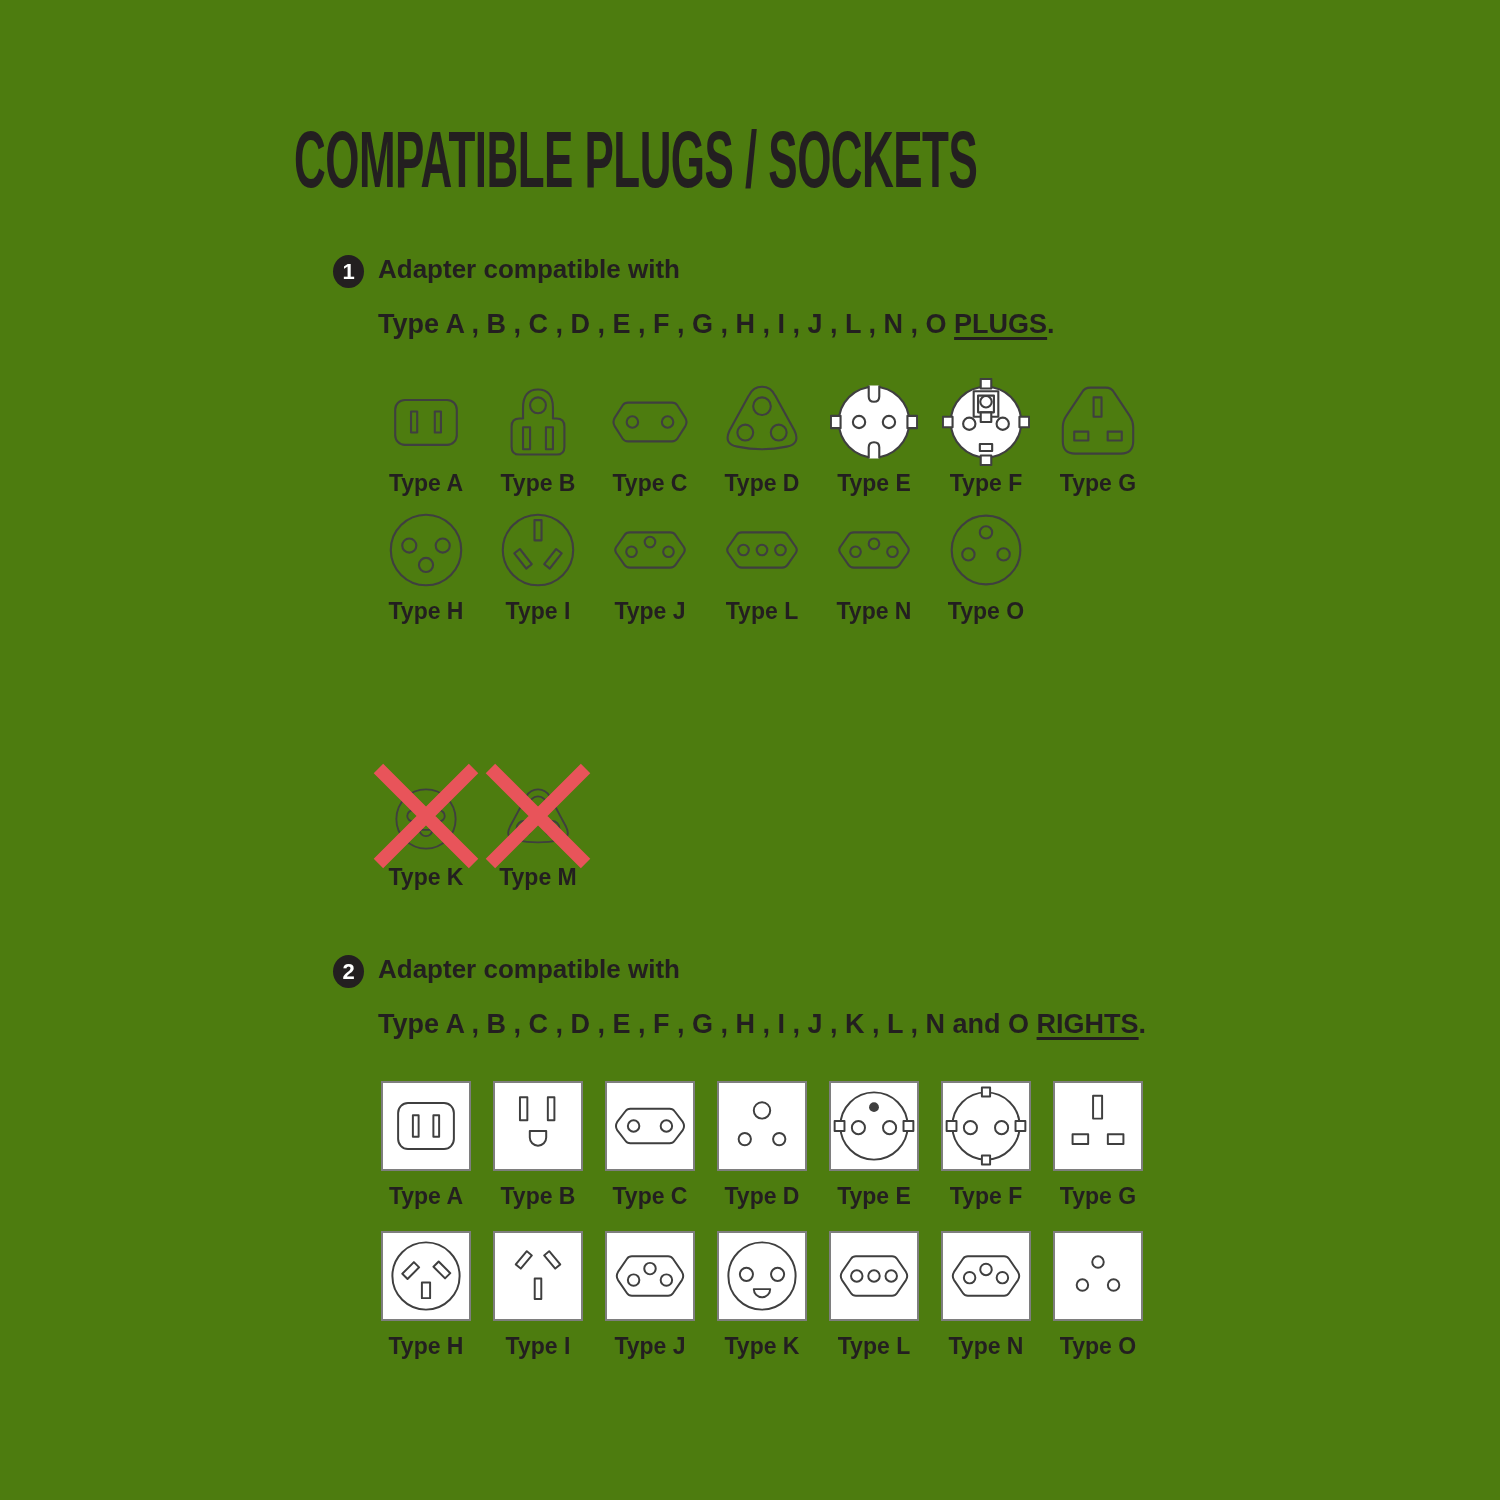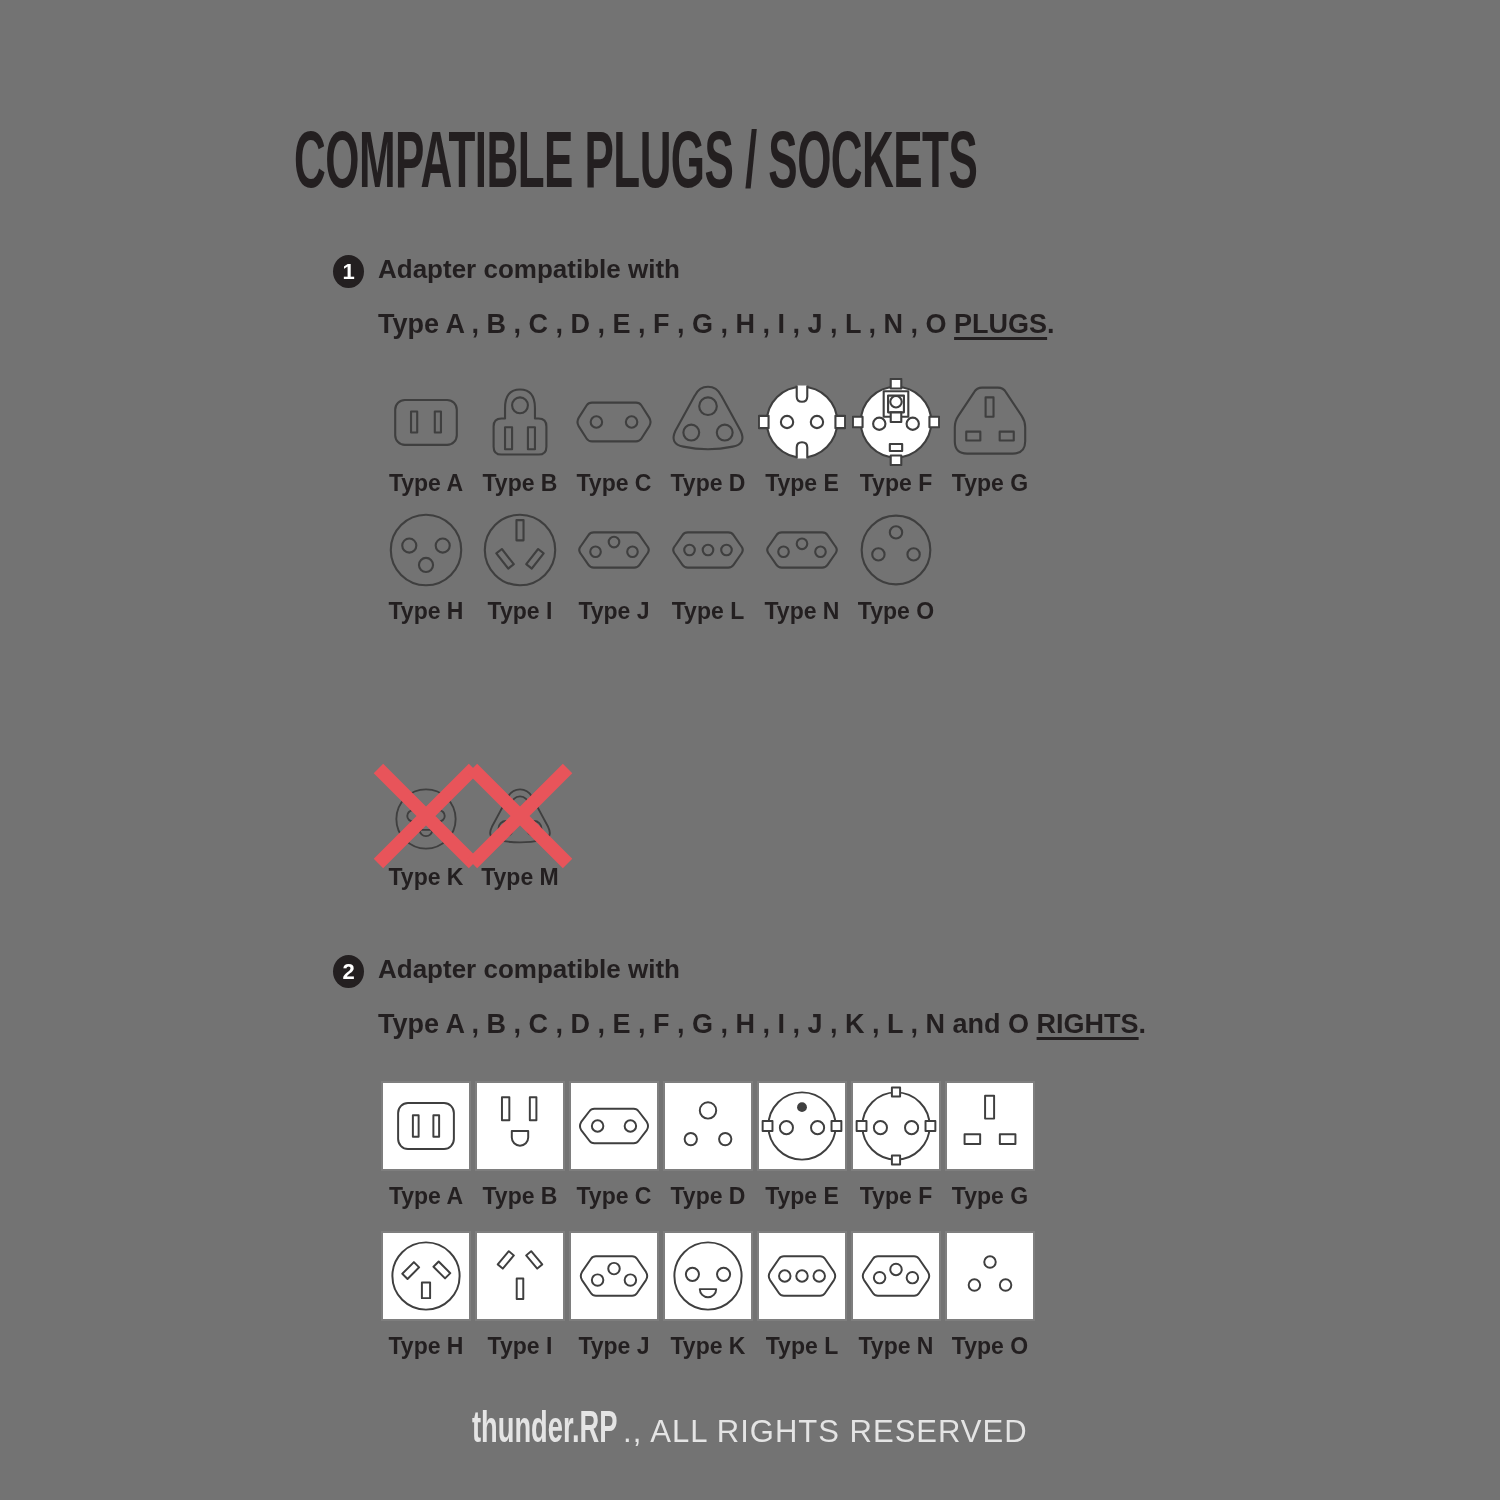--- a/index.html
+++ b/index.html
@@ -1,29 +1,29 @@
 <!DOCTYPE html>
 <html style="--text_black: #231f20; --cross_red: #e8545a; --footer_gray: #e4e4e4;"><head>
 <meta charset="utf-8">
 <style>
   html,body{margin:0;padding:0;background:#fff;}
-  .page{position:relative;width:1500px;height:1500px;background:#737373;overflow:hidden;
+  .page{position:relative;width:1500px;height:1500px;background:#4d7c0f;overflow:hidden;
         font-family:"Liberation Sans", sans-serif;color:var(--text_black,#231f20);}
   .title{position:absolute;left:294px;top:120px;margin:0;font-size:80px;font-weight:bold;
          line-height:1;white-space:nowrap;letter-spacing:-1px;
          transform:scaleX(0.55);transform-origin:left top;}
   .sec{position:absolute;left:333px;display:flex;align-items:flex-start;}
   .badge{width:31px;height:33px;border-radius:50%;background:var(--text_black,#231f20);
          color:#fff;font-weight:bold;font-size:22px;display:flex;align-items:center;
          justify-content:center;flex:0 0 auto;margin-top:2px;}
   .sec-text{margin-left:14px;}
   .sec-line1{font-size:26px;font-weight:bold;line-height:32px;}
   .sec-line2{font-size:27px;font-weight:bold;line-height:30px;margin-top:24px;white-space:nowrap;}
   .ul{text-decoration:underline;text-underline-offset:4px;text-decoration-thickness:2.5px;}
-  .grid{position:absolute;left:381px;display:flex;gap:4px;}
+  .grid{position:absolute;left:381px;display:flex;gap:22px;}
   .cell{width:90px;display:flex;flex-direction:column;align-items:center;}
   .iconbox{width:88px;height:88px;display:flex;align-items:center;justify-content:center;}
   .iconbox svg{width:100%;height:100%;display:block;}
   .typelabel{font-size:23px;font-weight:bold;margin-top:4px;white-space:nowrap;}
   .sockbox{width:90px;height:90px;border:2px solid #7e7e7e;box-sizing:border-box;
            display:flex;align-items:center;justify-content:center;background:#fff;}
   .sockicon{width:82px;height:82px;}
   .sockicon svg{width:100%;height:100%;display:block;}
   .socket-grid .typelabel{margin-top:12px;}
   .cross-cell{position:relative;}
@@ -609,15 +609,14 @@
           <div class="sockicon">
             <svg viewBox="0 0 100 100">
               <use href="#socket-o" xlink:href="#socket-o"></use>
             </svg>
           </div>
         </div>
         <div class="typelabel">Type O</div>
       </div>
     </div>
 
-  <div class="footer"><span class="brand">thunder.RP</span><span class="rest">., ALL RIGHTS RESERVED</span></div>
 
 </div>
 
 </body></html>

